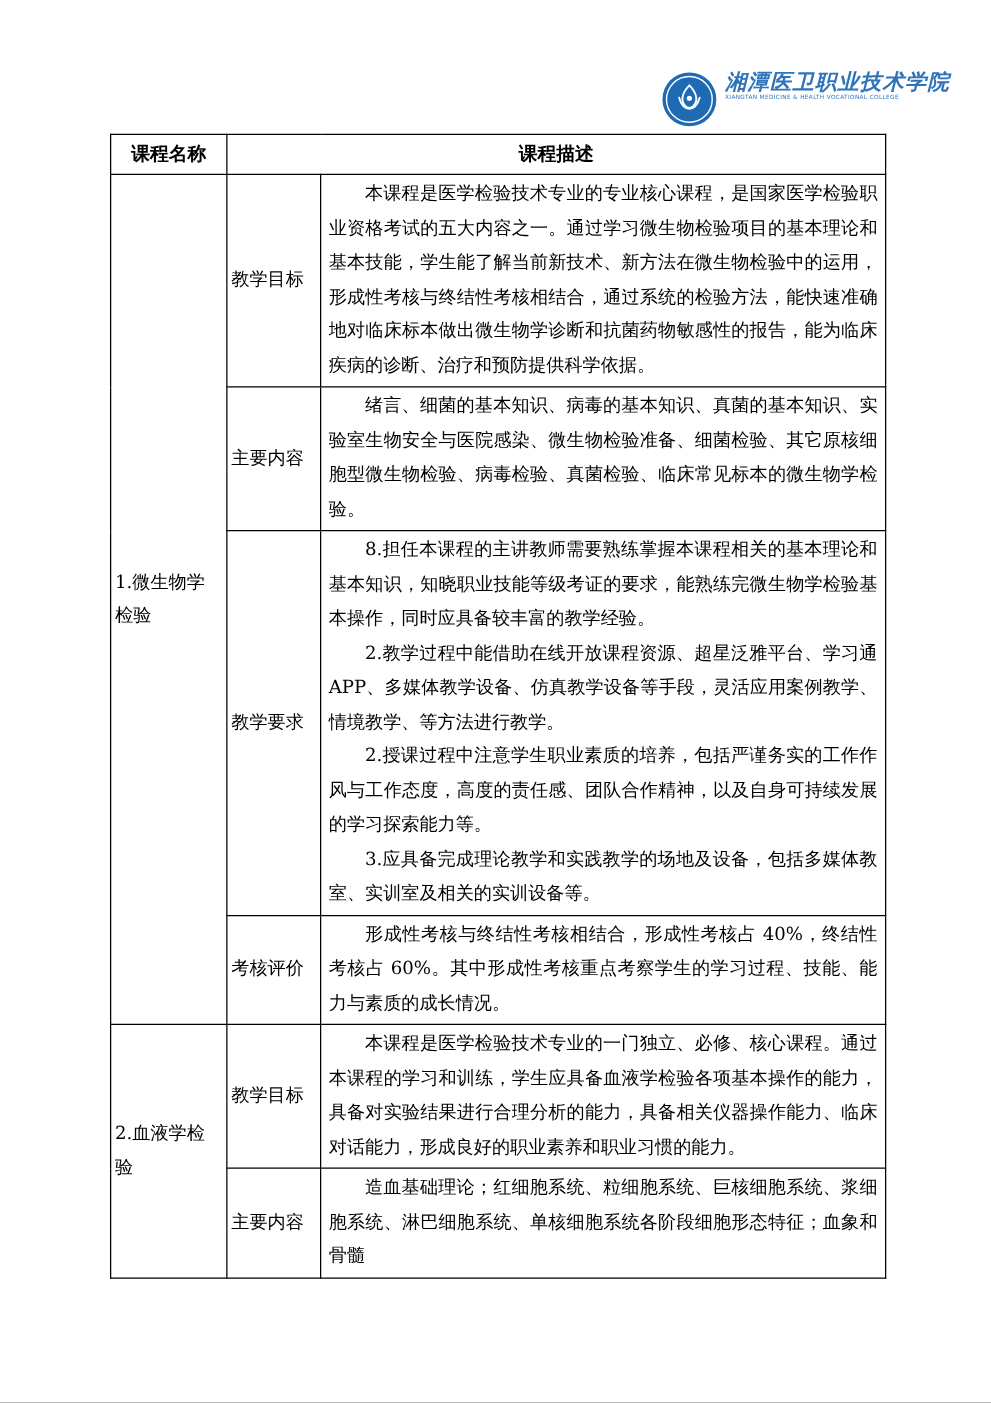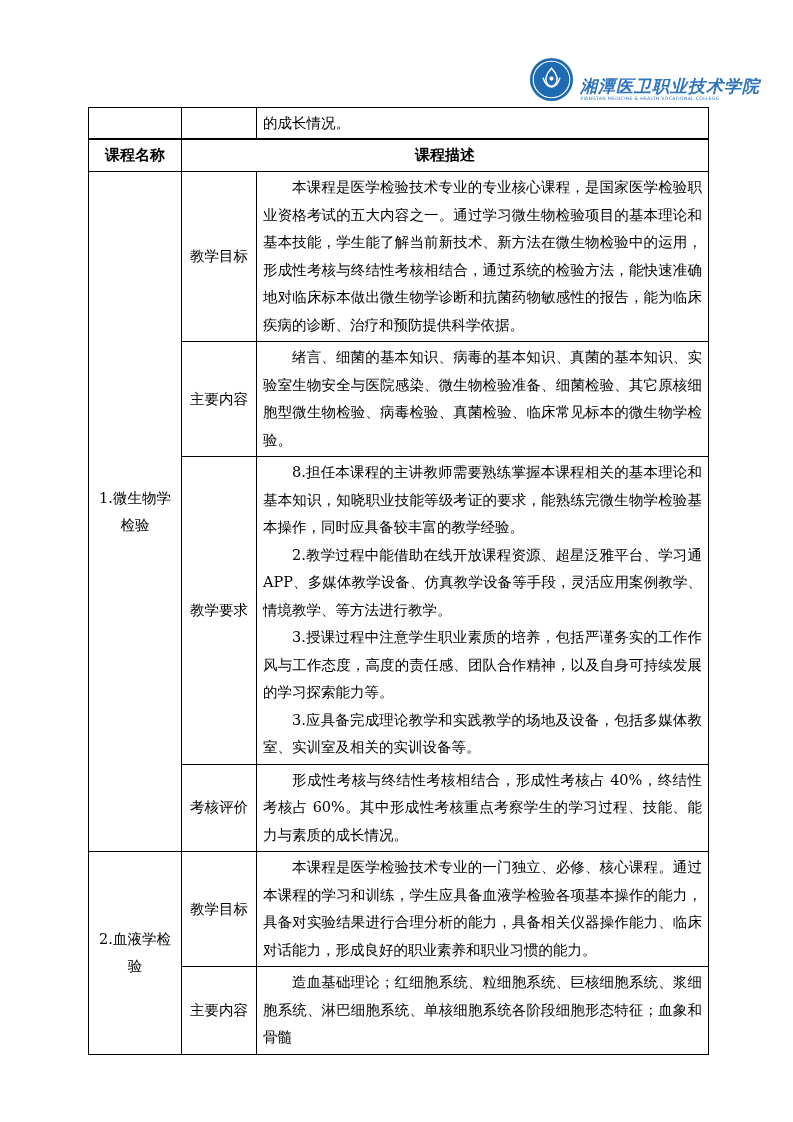--- a/index.html
+++ b/index.html
@@ -8,21 +8,21 @@
     width:793px;height:1122px;
     background:#ffffff;
     margin:0 auto;
     font-family:"DejaVu Serif","Liberation Serif",serif;
     color:#000;
     overflow:hidden;
   }
   
   .logo{
     position:absolute;left:529px;top:57px;
-    display:flex;align-items:flex-end;gap:6px;
+    display:flex;align-items:flex-start;gap:6px;
   }
   .logo-circle{width:45px;height:45px;display:block;}
   .logo-text{display:flex;flex-direction:column;justify-content:center;}
   .logo-zh{
     font-weight:bold;font-style:italic;
     font-size:17px;line-height:19px;letter-spacing:1px;
     color:#2f74ba;white-space:nowrap;
   }
   .logo-en{
     font-size:4.6px;line-height:6px;letter-spacing:.3px;
@@ -52,21 +52,21 @@
     text-align:center;
     font-weight:bold;
     font-size:16px;
     line-height:22px;
   }
   
   .maintable th{
     font-weight:bold;font-size:15px;height:32px;
   }
   .cell-course,.cell-label{
-    text-align:center;
+    text-align:left;
     line-height:27px;
     padding:2px 3px;
   }
   .cell-desc{
     vertical-align:middle;
     padding:2px 6px;
   }
   .cell-desc p{
     margin:0;
     text-indent:2em;
@@ -94,34 +94,20 @@
       <circle cx="24" cy="23" r="2.2" fill="#ffffff"></circle>
     </svg>
     <div class="logo-text">
       <span class="logo-zh">湘潭医卫职业技术学院</span>
       <span class="logo-en">XIANGTAN MEDICINE &amp; HEALTH VOCATIONAL COLLEGE</span>
     </div>
   </div>
 
   <div class="content">
 
-    <table class="toptable">
-      <colgroup>
-          <col class="col-name">
-          <col class="col-label">
-          <col class="col-desc">
-        </colgroup>
-      <tbody>
-          <tr>
-        <td></td>
-        <td></td>
-        <td class="cont-text">的成长情况。</td>
-      </tr>
-    </tbody>
-      </table>
 
 
     <table class="maintable">
       <colgroup>
           <col class="col-name">
           <col class="col-label">
           <col class="col-desc">
         </colgroup>
 
       <tbody>
@@ -141,21 +127,21 @@
         <td class="cell-label">主要内容</td>
         <td class="cell-desc">
           <p>绪言、细菌的基本知识、病毒的基本知识、真菌的基本知识、实验室生物安全与医院感染、微生物检验准备、细菌检验、其它原核细胞型微生物检验、病毒检验、真菌检验、临床常见标本的微生物学检验。</p>
         </td>
       </tr>
       <tr>
         <td class="cell-label">教学要求</td>
         <td class="cell-desc">
           <p>8.担任本课程的主讲教师需要熟练掌握本课程相关的基本理论和基本知识，知晓职业技能等级考证的要求，能熟练完微生物学检验基本操作，同时应具备较丰富的教学经验。</p>
           <p>2.教学过程中能借助在线开放课程资源、超星泛雅平台、学习通APP、多媒体教学设备、仿真教学设备等手段，灵活应用案例教学、情境教学、等方法进行教学。</p>
-          <p>3.授课过程中注意学生职业素质的培养，包括严谨务实的工作作风与工作态度，高度的责任感、团队合作精神，以及自身可持续发展的学习探索能力等。</p>
+          <p>2.授课过程中注意学生职业素质的培养，包括严谨务实的工作作风与工作态度，高度的责任感、团队合作精神，以及自身可持续发展的学习探索能力等。</p>
           <p>3.应具备完成理论教学和实践教学的场地及设备，包括多媒体教室、实训室及相关的实训设备等。</p>
         </td>
       </tr>
       <tr>
         <td class="cell-label">考核评价</td>
         <td class="cell-desc">
           <p>形成性考核与终结性考核相结合，形成性考核占 40%，终结性考核占 60%。其中形成性考核重点考察学生的学习过程、技能、能力与素质的成长情况。</p>
         </td>
       </tr>
 

